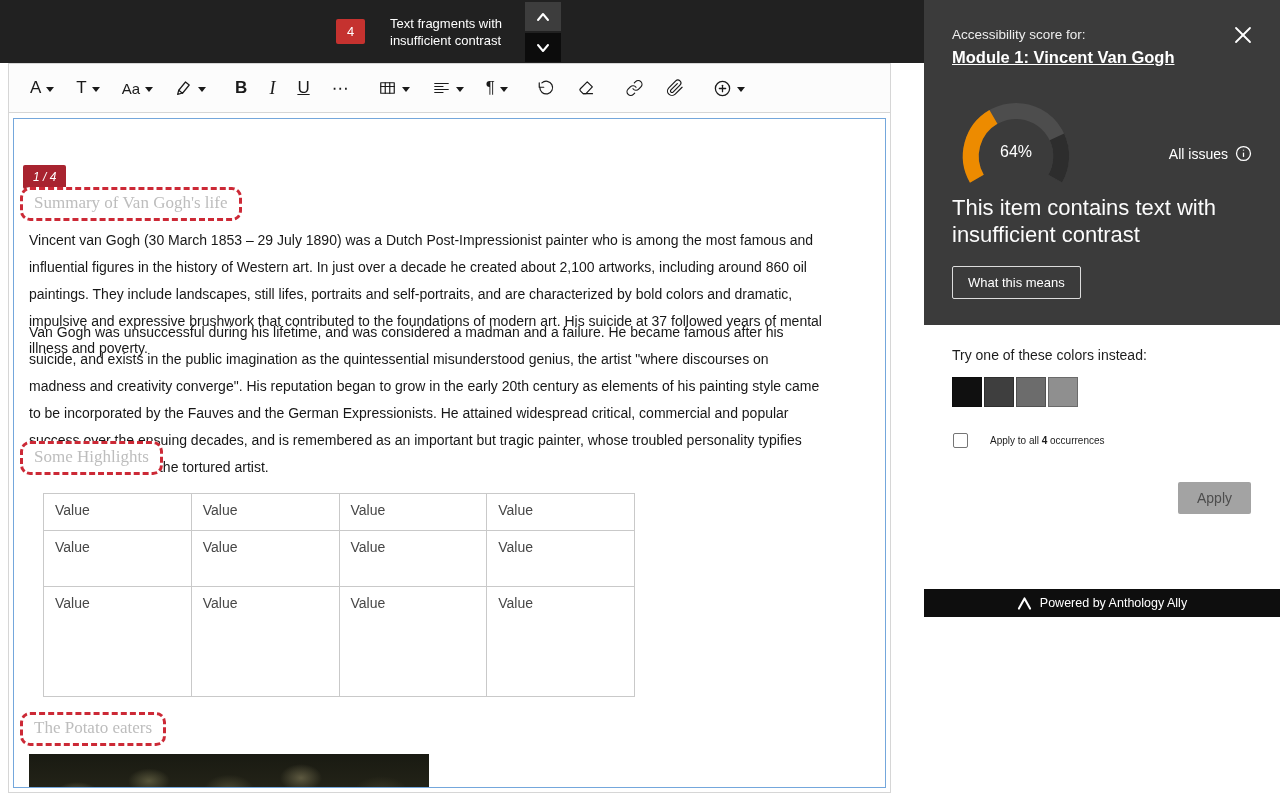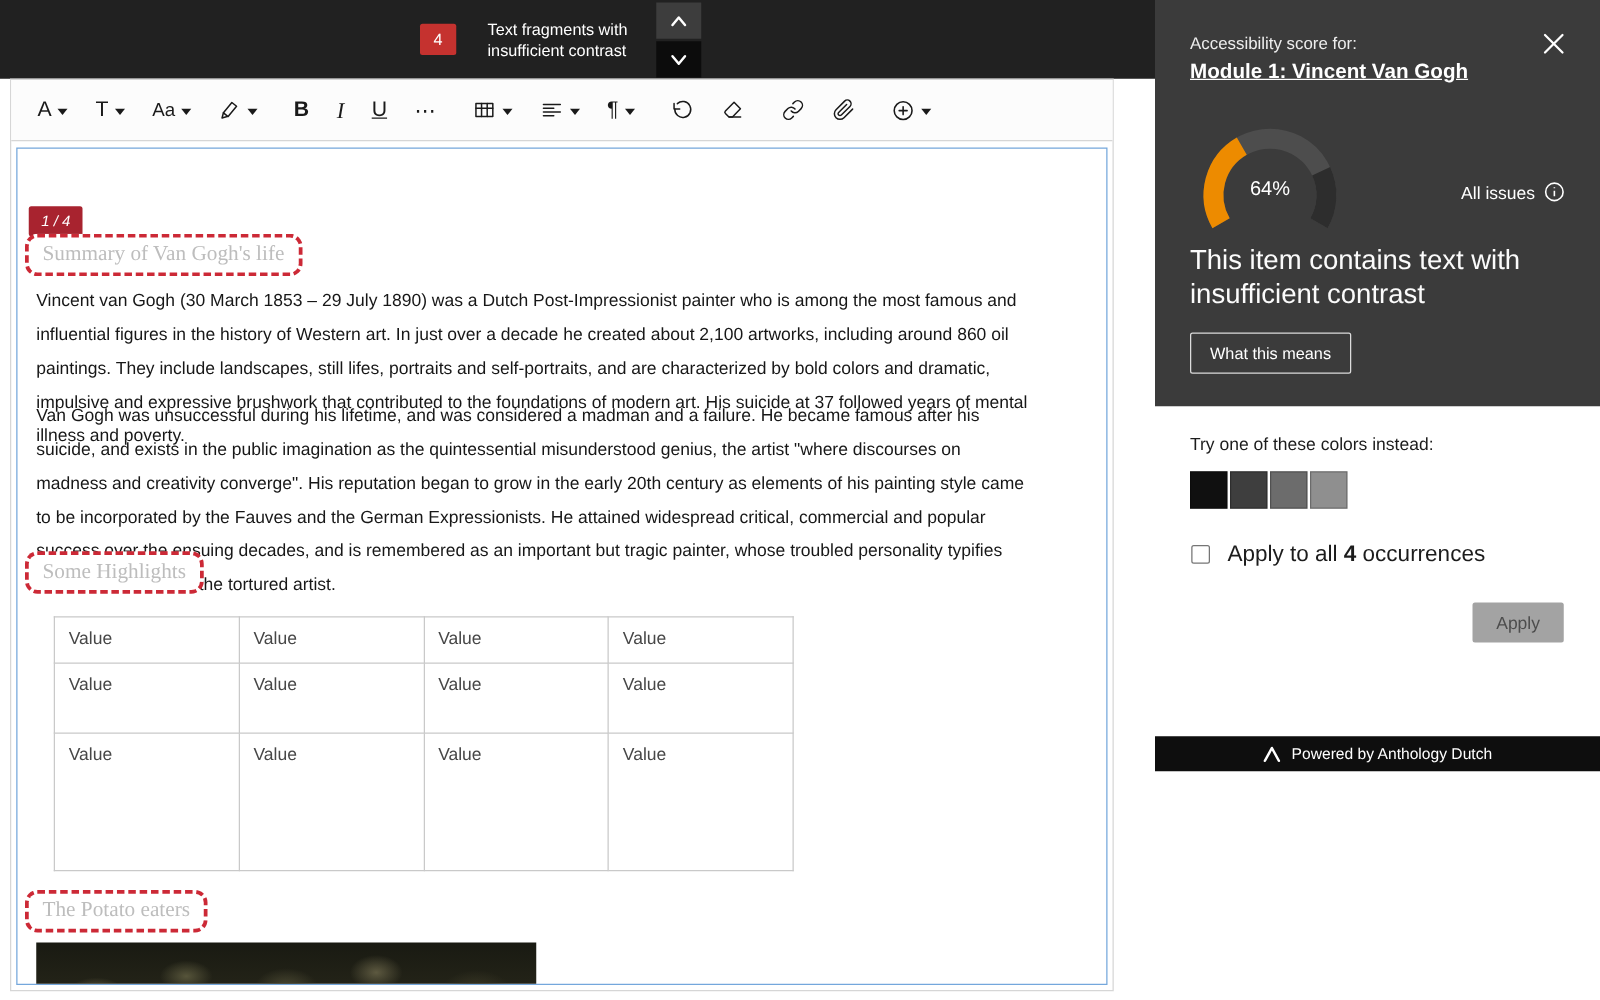--- a/index.html
+++ b/index.html
@@ -92,21 +92,21 @@
   .all-issues { position:absolute; right:28px; top:145px; display:flex; align-items:center; gap:7px; color:#fff; font-size:14px; cursor:pointer; }
   .all-issues svg { stroke:#fff; fill:none; stroke-width:1.5; }
   .headline { position:absolute; left:28px; top:194px; width:296px; font-size:22px; line-height:27px; font-weight:400; color:#fbfbfb; }
   .wtm-btn {
     position:absolute; left:28px; top:266px; background:transparent; border:1px solid #dcdcdc;
     border-radius:2px; color:#fff; font-size:13px; padding:8px 15px; cursor:pointer;
   }
   .colors-label { position:absolute; left:28px; top:347px; font-size:14px; color:#1c1c1c; }
   .swatches { position:absolute; left:28px; top:377px; display:flex; gap:2px; }
   .swatch { width:30px; height:30px; border:1px solid rgba(0,0,0,0.25); cursor:pointer; }
-  .apply-row { position:absolute; left:29px; top:433px; display:flex; align-items:center; gap:14px; font-size:18px; color:#1c1c1c; }
+  .apply-row { position:absolute; left:29px; top:433px; display:flex; align-items:center; gap:22px; font-size:10px; color:#1c1c1c; }
   .checkbox { width:15px; height:15px; border:1px solid #757575; border-radius:2px; background:#fff; cursor:pointer; }
   .apply-btn {
     position:absolute; right:29px; top:482px; background:#a3a3a3; border:none; border-radius:2px;
     color:#4d4d4d; font-size:14px; padding:8px 19px; cursor:pointer;
   }
   .panel-footer {
     position:absolute; left:0; right:0; bottom:0; height:28px; background:#0e0e0e;
     display:flex; align-items:center; justify-content:center; gap:8px; color:#fff; font-size:12.5px;
   }
   .panel-footer svg { stroke:#fff; fill:none; stroke-width:2.2; stroke-linecap:round; stroke-linejoin:round; }
@@ -302,15 +302,15 @@
       <span>Apply to all </span><b>4</b><span> occurrences</span>
     </div>
   </div>
 
   <button class="apply-btn">Apply</button>
 
   <div class="panel-footer">
     <svg width="15" height="13" viewBox="0 0 16 14">
       <path d="M2 12.5 L8 1.5 L14 12.5"></path>
     </svg>
-    <span>Powered by Anthology Dutch</span>
+    <span>Powered by Anthology Ally</span>
   </div>
 </div>
 
 </body></html>

